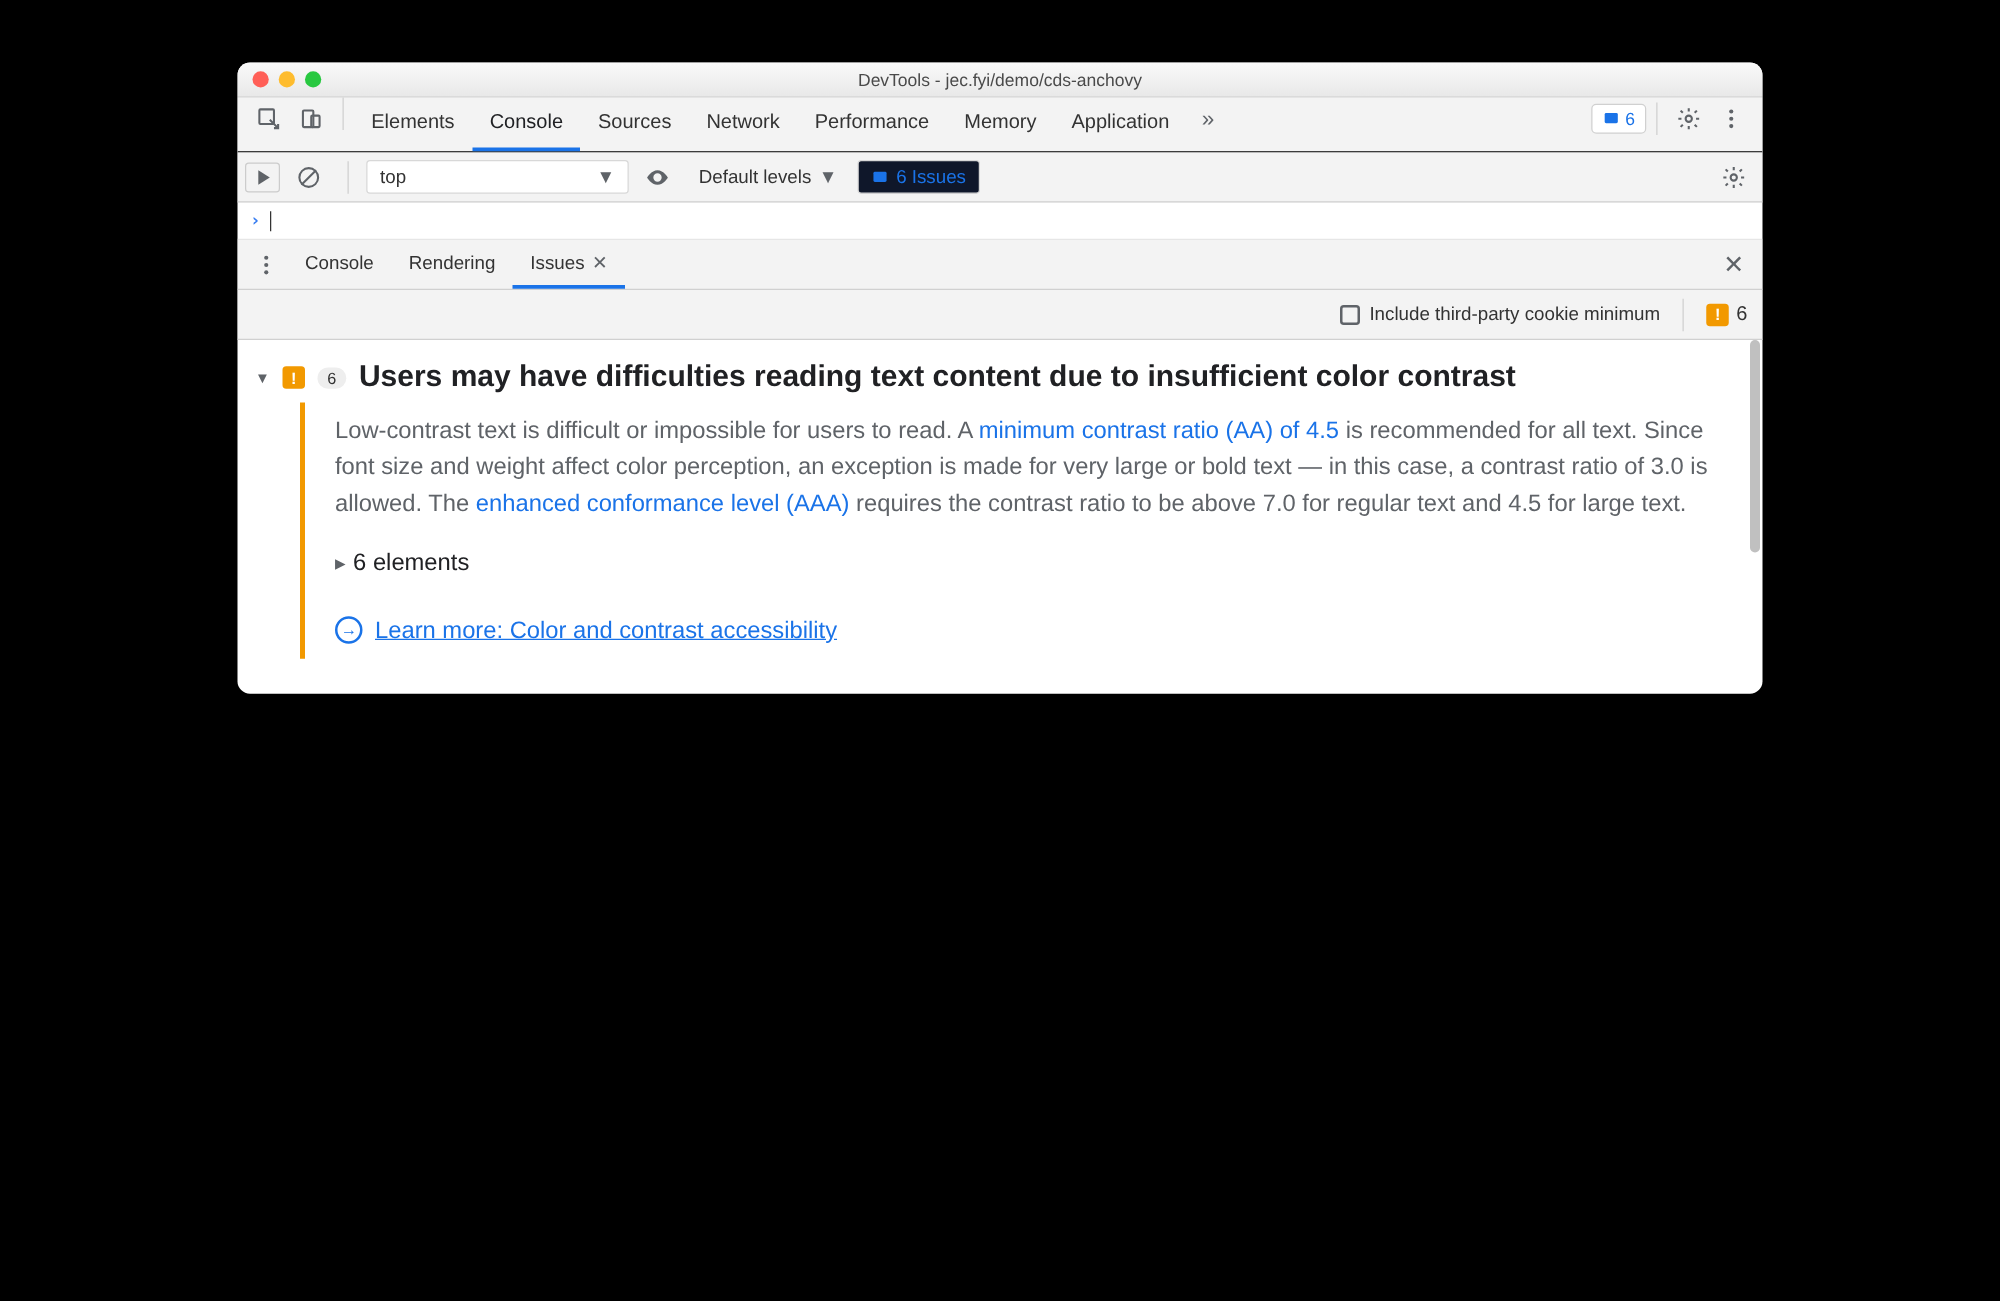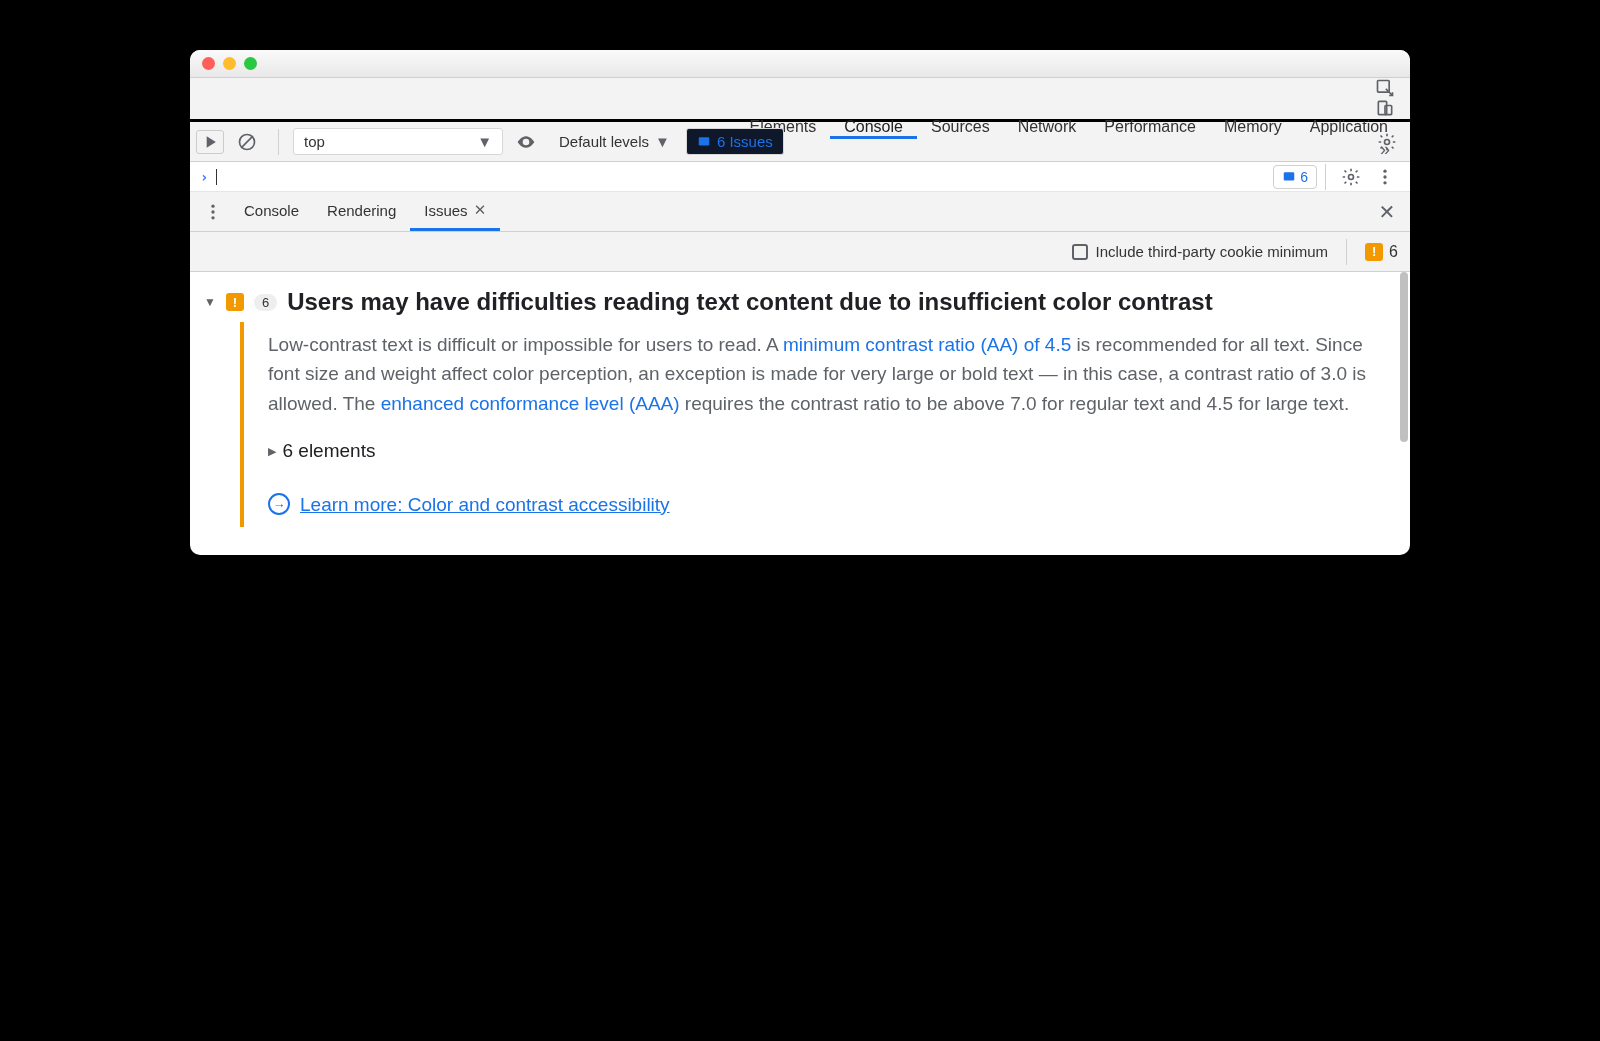--- a/index.html
+++ b/index.html
@@ -43,25 +43,24 @@
     left: 0; right: 0;
     text-align: center;
     font-size: 14px;
     color: #4a4a4a;
     pointer-events: none;
   }
   
   .tabbar {
     height: 44px;
     background: #f3f3f3;
-    border-bottom: 3px solid #000000;
-    display: flex;
-    align-items: flex-end;
+    border-bottom: 1px solid #000000;
+    display: flex;
+    align-items: flex-start;
     padding: 0 8px;
-    flex-direction: column;
   }
   .iconbtn {
     width: 34px; height: 34px;
     display: flex; align-items: center; justify-content: center;
     color: #5f6368;
     cursor: pointer;
   }
   .iconbtn svg { width: 20px; height: 20px; }
   .vsep { width: 1px; height: 26px; background: #d0d0d0; margin: 0 8px; }
   .tabs { display: flex; height: 100%; }
@@ -204,20 +203,21 @@
 <body>
 
 <div class="window">
 
   <div class="titlebar">
     <div class="traffic-lights">
       <div class="tl red"></div>
       <div class="tl yellow"></div>
       <div class="tl green"></div>
     </div>
+    <div class="window-title">DevTools - jec.fyi/demo/cds-anchovy</div>
   </div>
 
   <div class="tabbar">
     <div class="iconbtn">
       <svg viewBox="0 0 24 24">
           <rect x="3" y="3" width="14" height="14" rx="1"></rect>
           <path d="M13 13 L21 21 M17 21 L21 21 L21 17"></path>
         </svg>
     </div>
     <div class="iconbtn">

